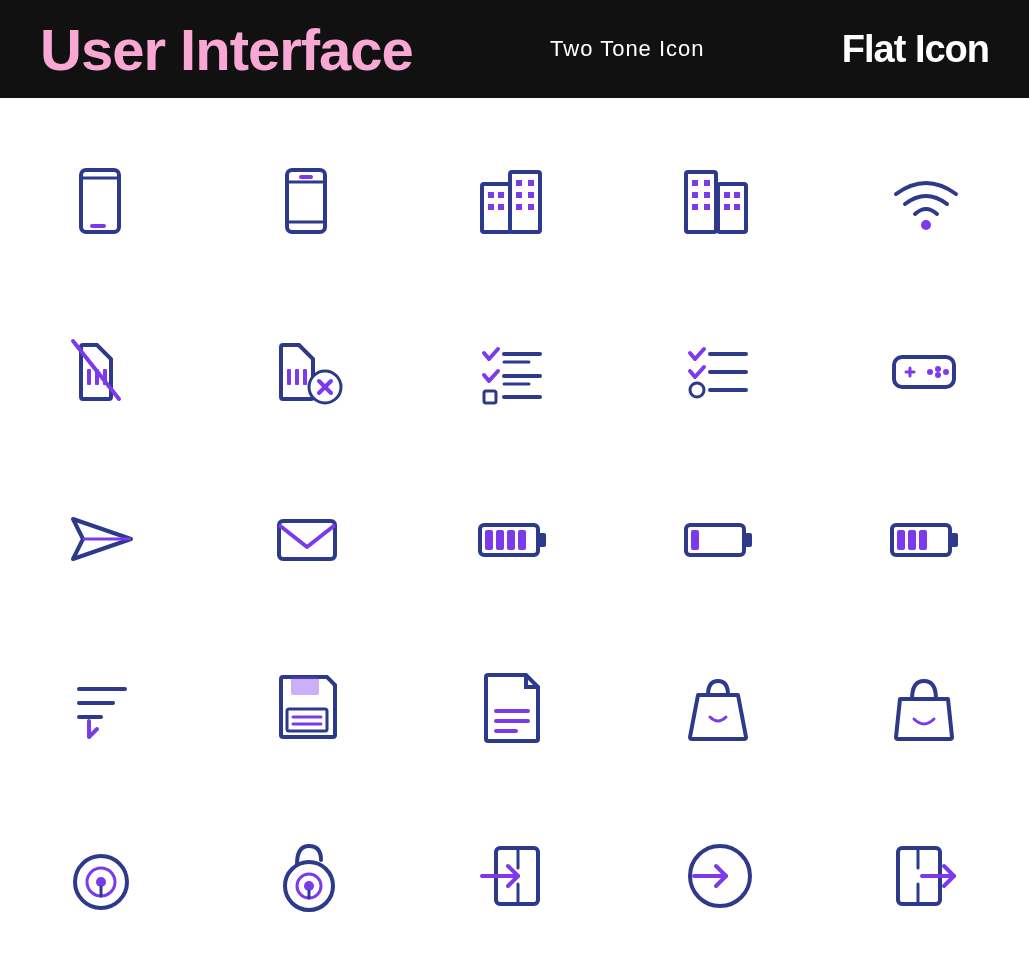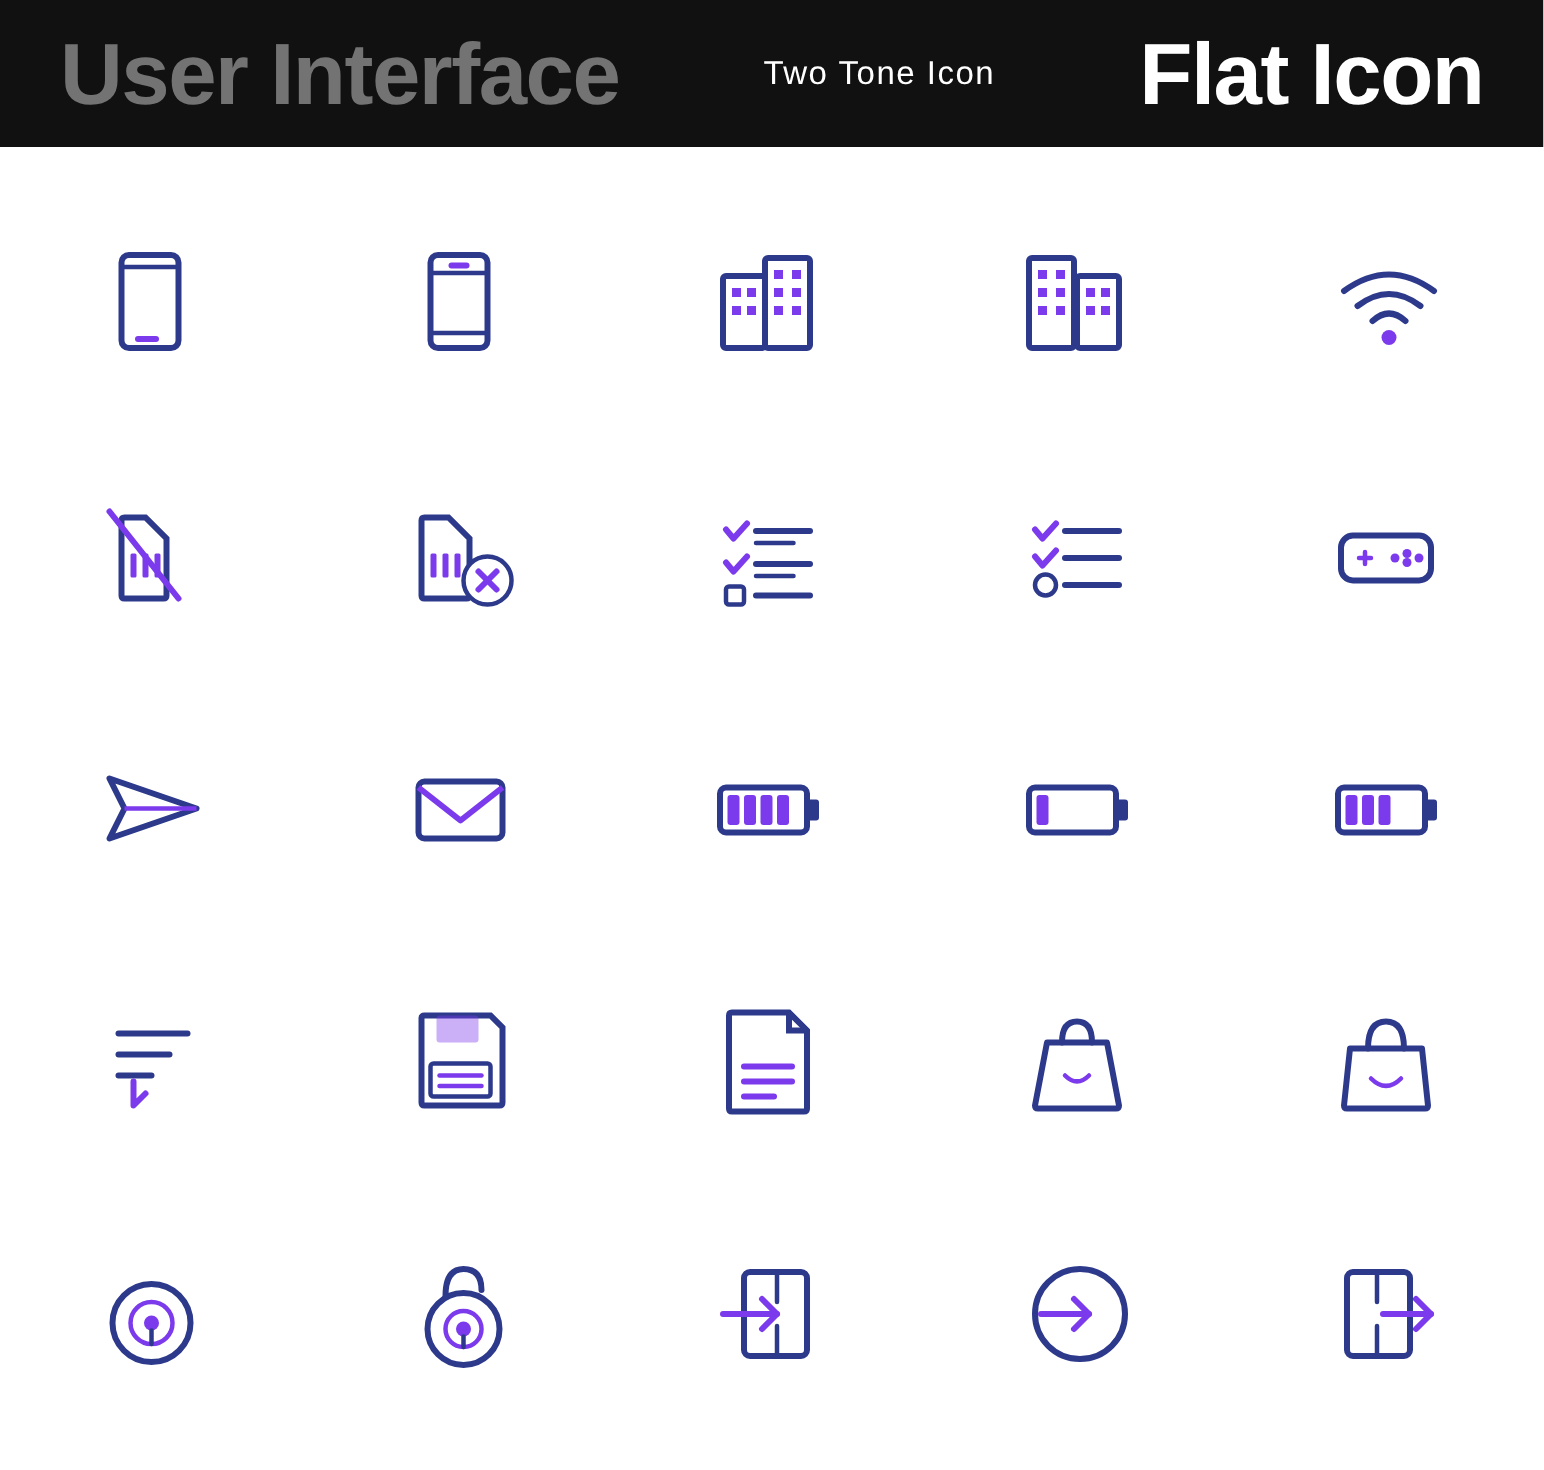--- a/index.html
+++ b/index.html
@@ -17,33 +17,33 @@
       height: 98px;
       display: flex;
       align-items: center;
       justify-content: space-between;
       padding: 0 40px;
     }
 
     .header-left {
       font-size: 58px;
       font-weight: 900;
-      color: #737373;
+      color: #f9a8d4;
       letter-spacing: -1px;
     }
 
     .header-center {
       font-size: 22px;
       font-weight: 400;
       color: #ffffff;
       letter-spacing: 1px;
     }
 
     .header-right {
-      font-size: 58px;
+      font-size: 38px;
       font-weight: 900;
       color: #ffffff;
       letter-spacing: -1px;
     }
 
     .icon-grid {
       display: grid;
       grid-template-columns: repeat(5, 1fr);
       grid-template-rows: repeat(5, 1fr);
       width: 100%;

